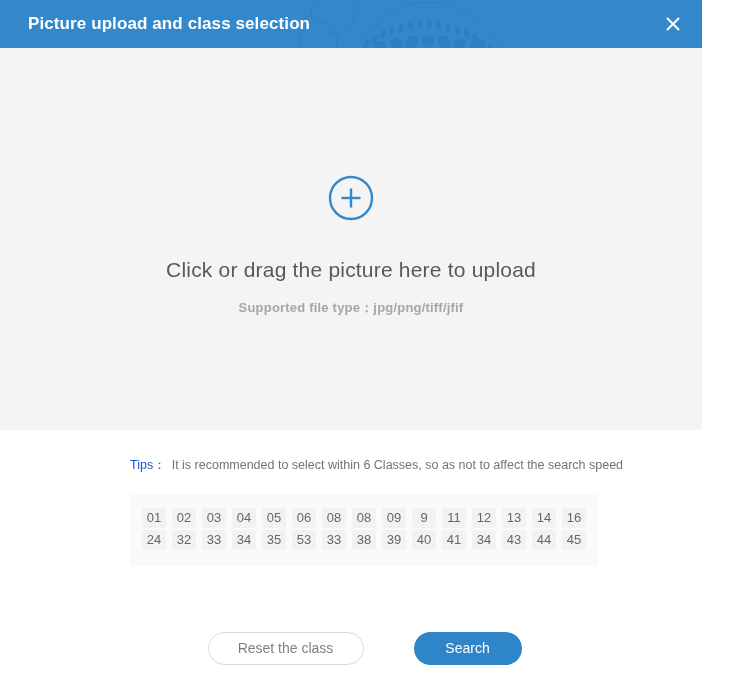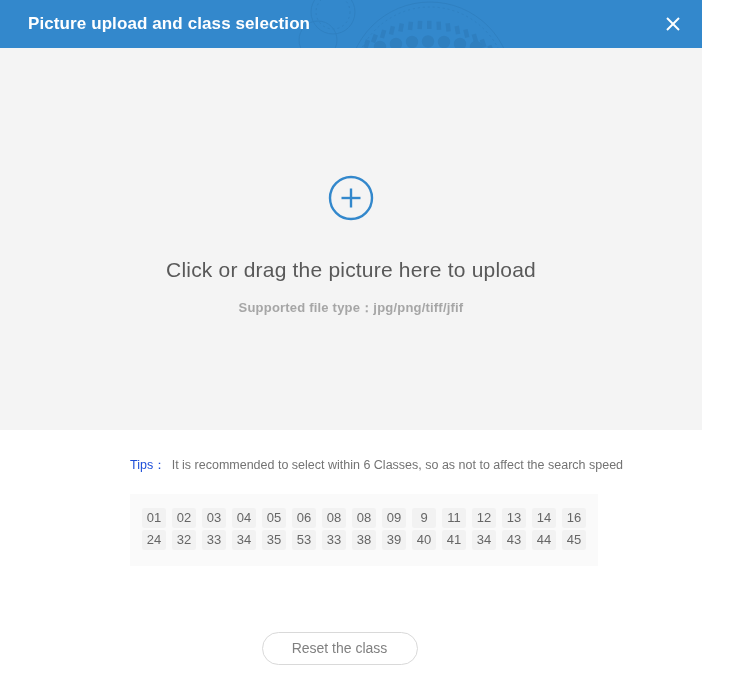--- a/index.html
+++ b/index.html
@@ -273,15 +273,16 @@
       <div class="class-chip">41</div>
       <div class="class-chip">34</div>
       <div class="class-chip">43</div>
       <div class="class-chip">44</div>
       <div class="class-chip">45</div>
     </div>
   </div>
 
   <div class="footer">
     <div class="btn btn-reset" role="button">Reset the class</div>
+    <div class="btn btn-search" role="button">Search</div>
   </div>
 
 </div>
 
 </body></html>

